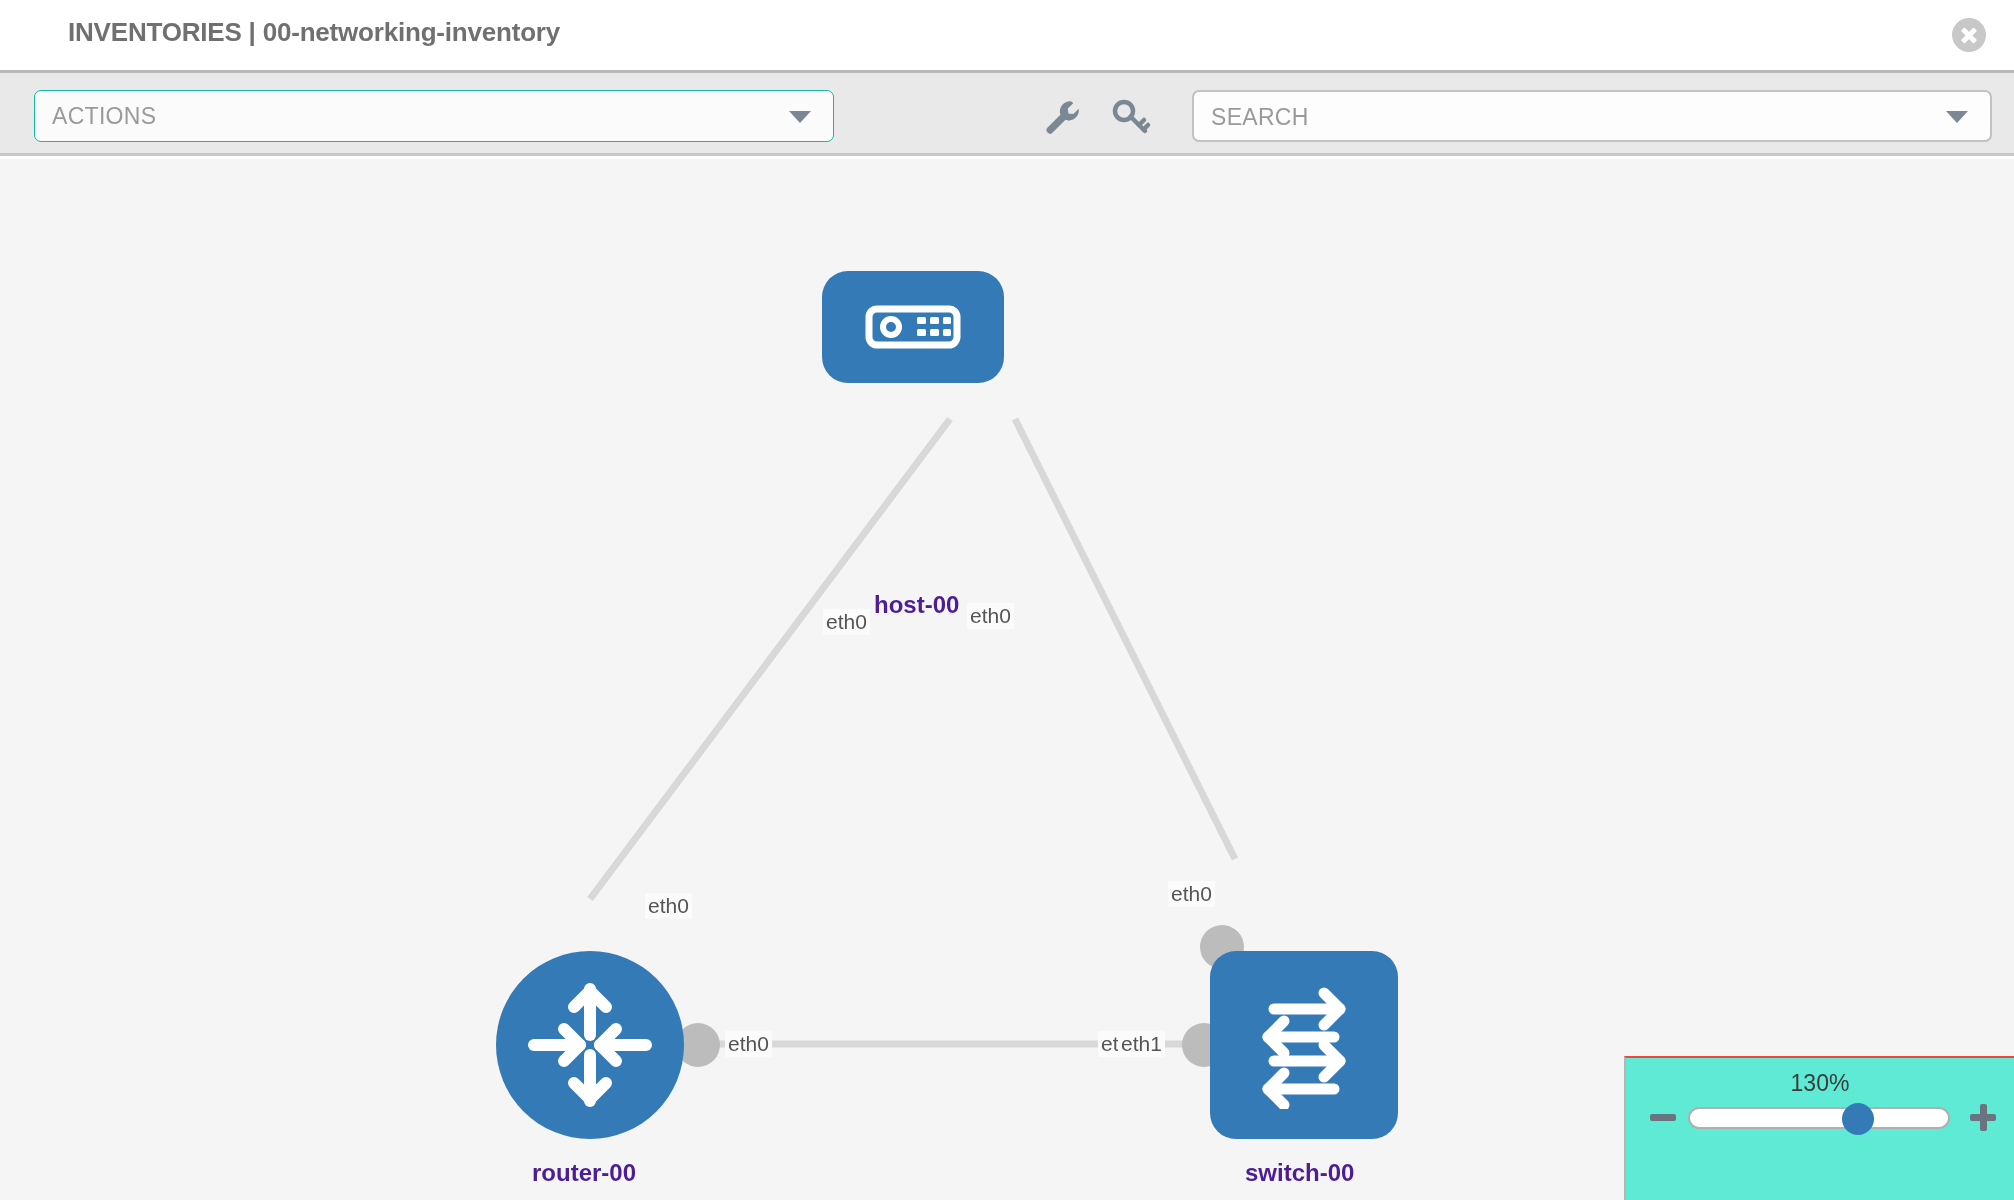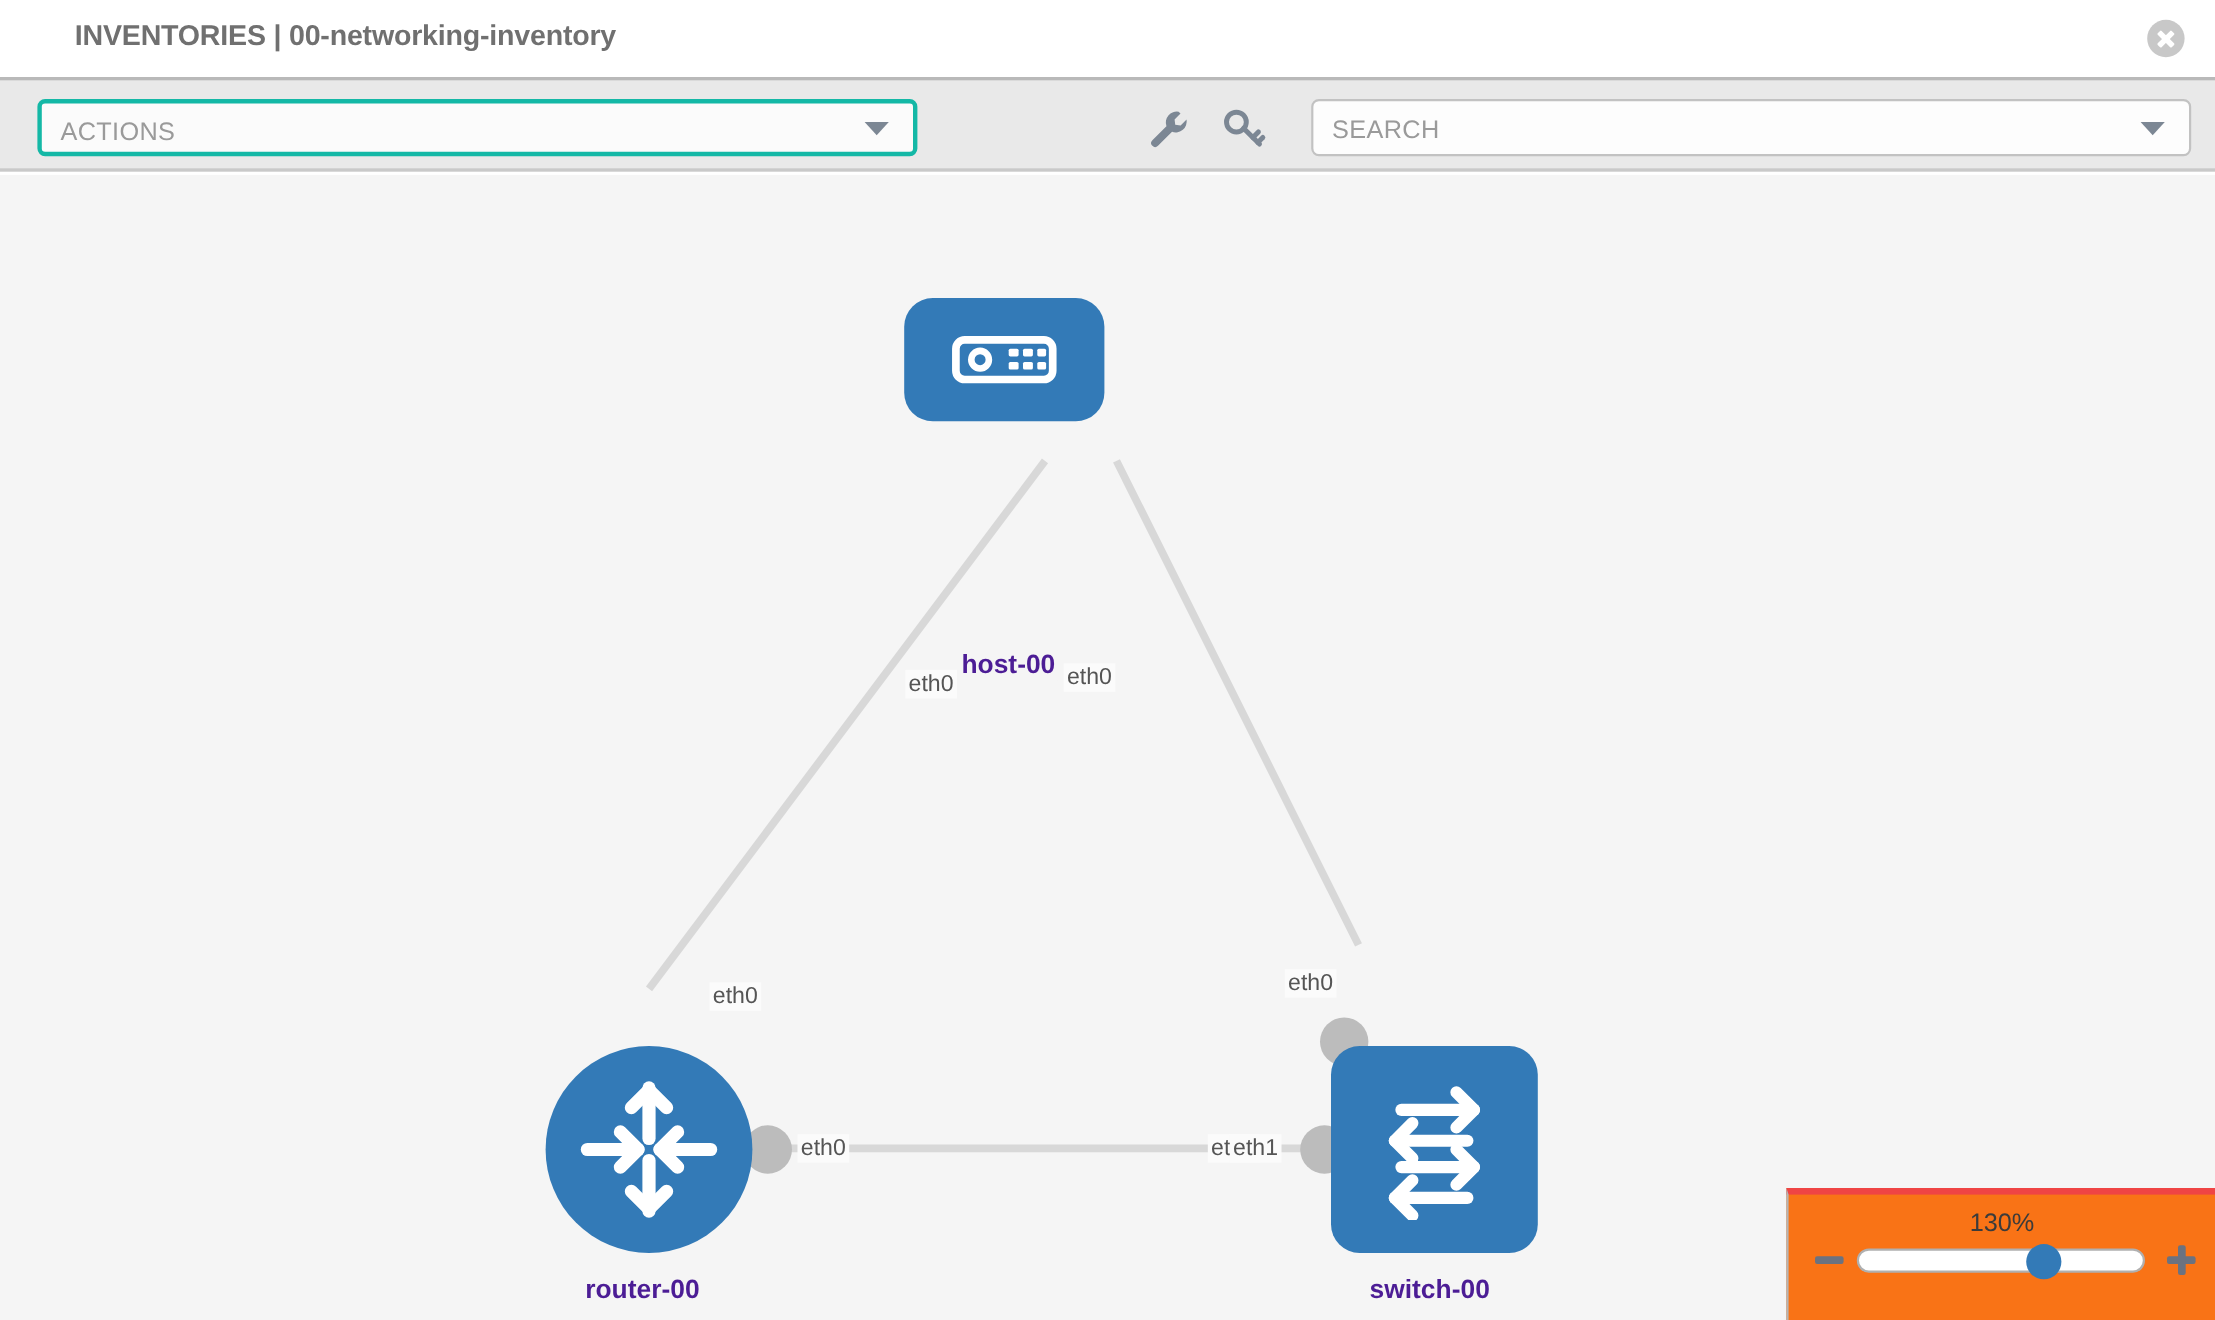--- a/index.html
+++ b/index.html
@@ -59,21 +59,21 @@
     height: 86px;
     background: #e9e9e9;
     border-top: 3px solid #b9b9b9;
     border-bottom: 3px solid #c9c9c9;
   }
   .actions-select {
     position: absolute;
     left: 34px; top: 17px;
     width: 800px; height: 52px;
     background: #fbfbfb;
-    border: 4px solid #14b8a6;
+    border: 1px solid #14b8a6;
     border-radius: 7px;
     cursor: pointer;
   }
   .actions-select .lbl {
     position: absolute;
     left: 17px; top: 12px;
     font-size: 23px;
     color: #9a9a9a;
     letter-spacing: 0.3px;
   }
@@ -151,23 +151,23 @@
   .connector {
     position: absolute;
     border-radius: 50%;
     background: #bcbcbc;
   }
 
   
   .zoom-panel {
     position: absolute;
     right: 0; bottom: 0;
-    width: 390px; height: 120px;
-    background: #f97316;
-    border-top: 6px solid #ef4444;
+    width: 390px; height: 144px;
+    background: #5eead4;
+    border-top: 2px solid #ef4444;
     border-left: 2px solid #b5b5b5;
   }
   .zoom-value {
     position: absolute;
     top: 12px; left: 0; width: 100%;
     text-align: center;
     font-size: 23px;
     color: #3b3b3b;
   }
   .zoom-minus, .zoom-plus {

